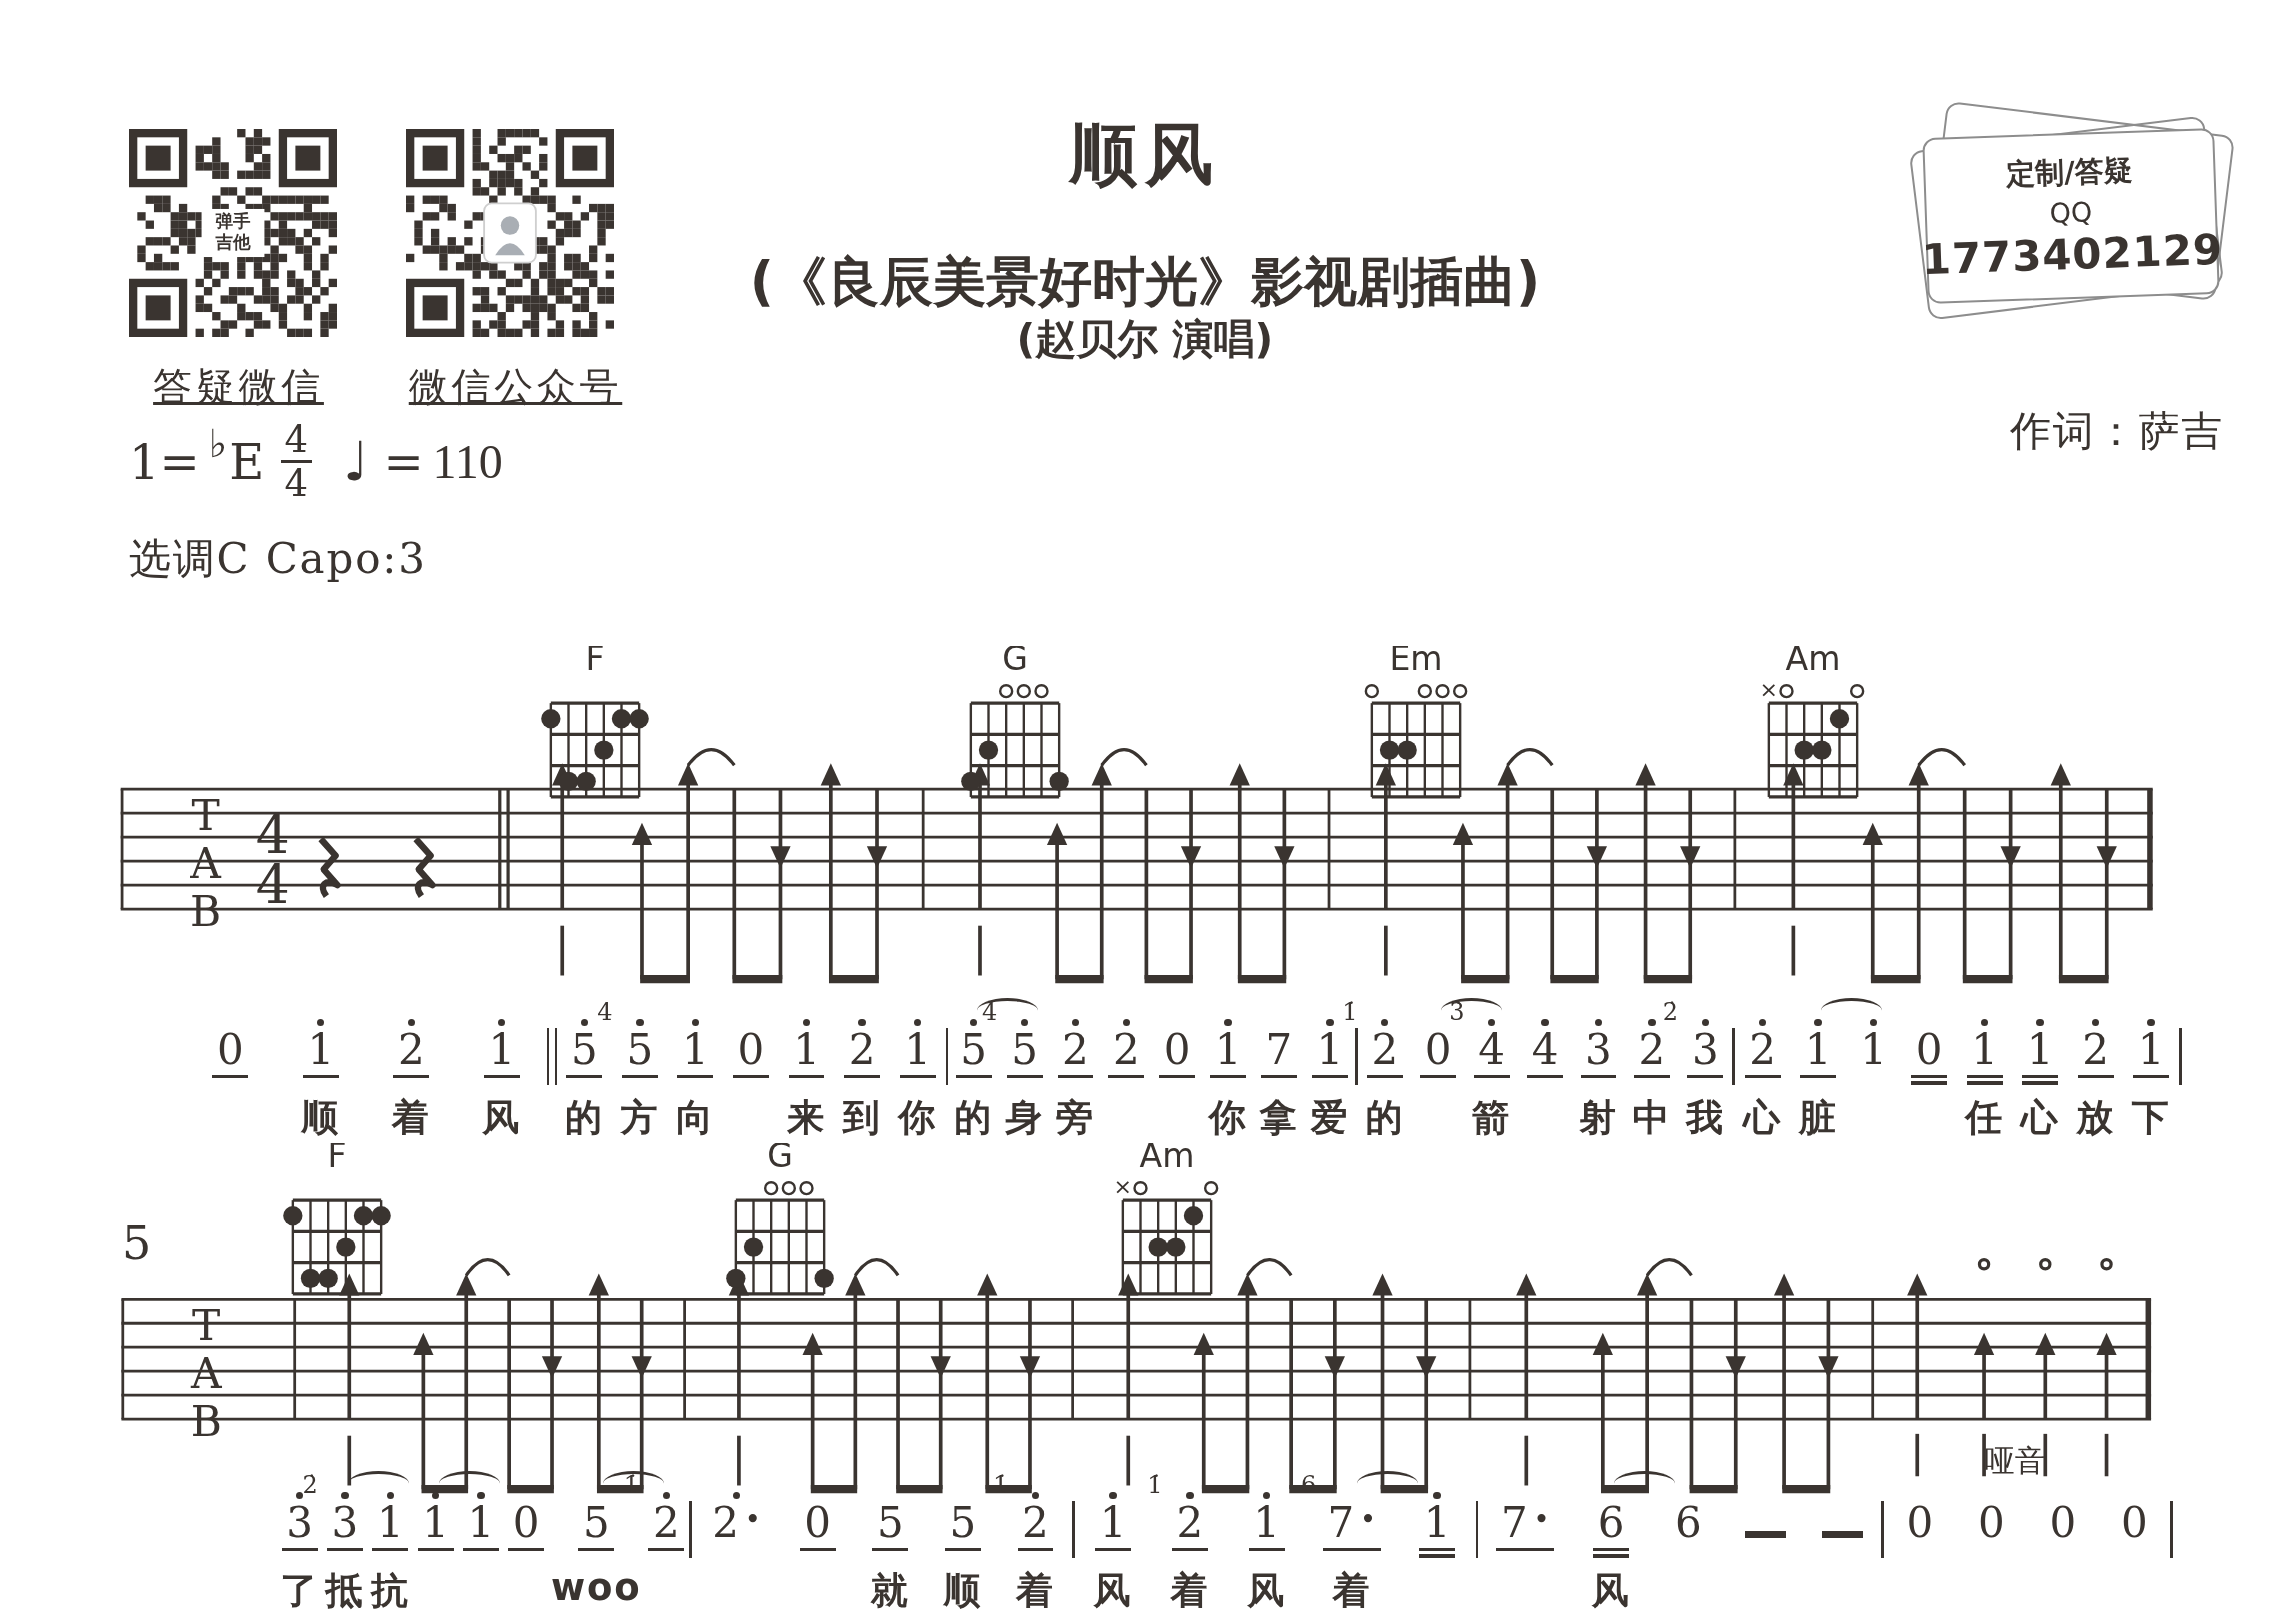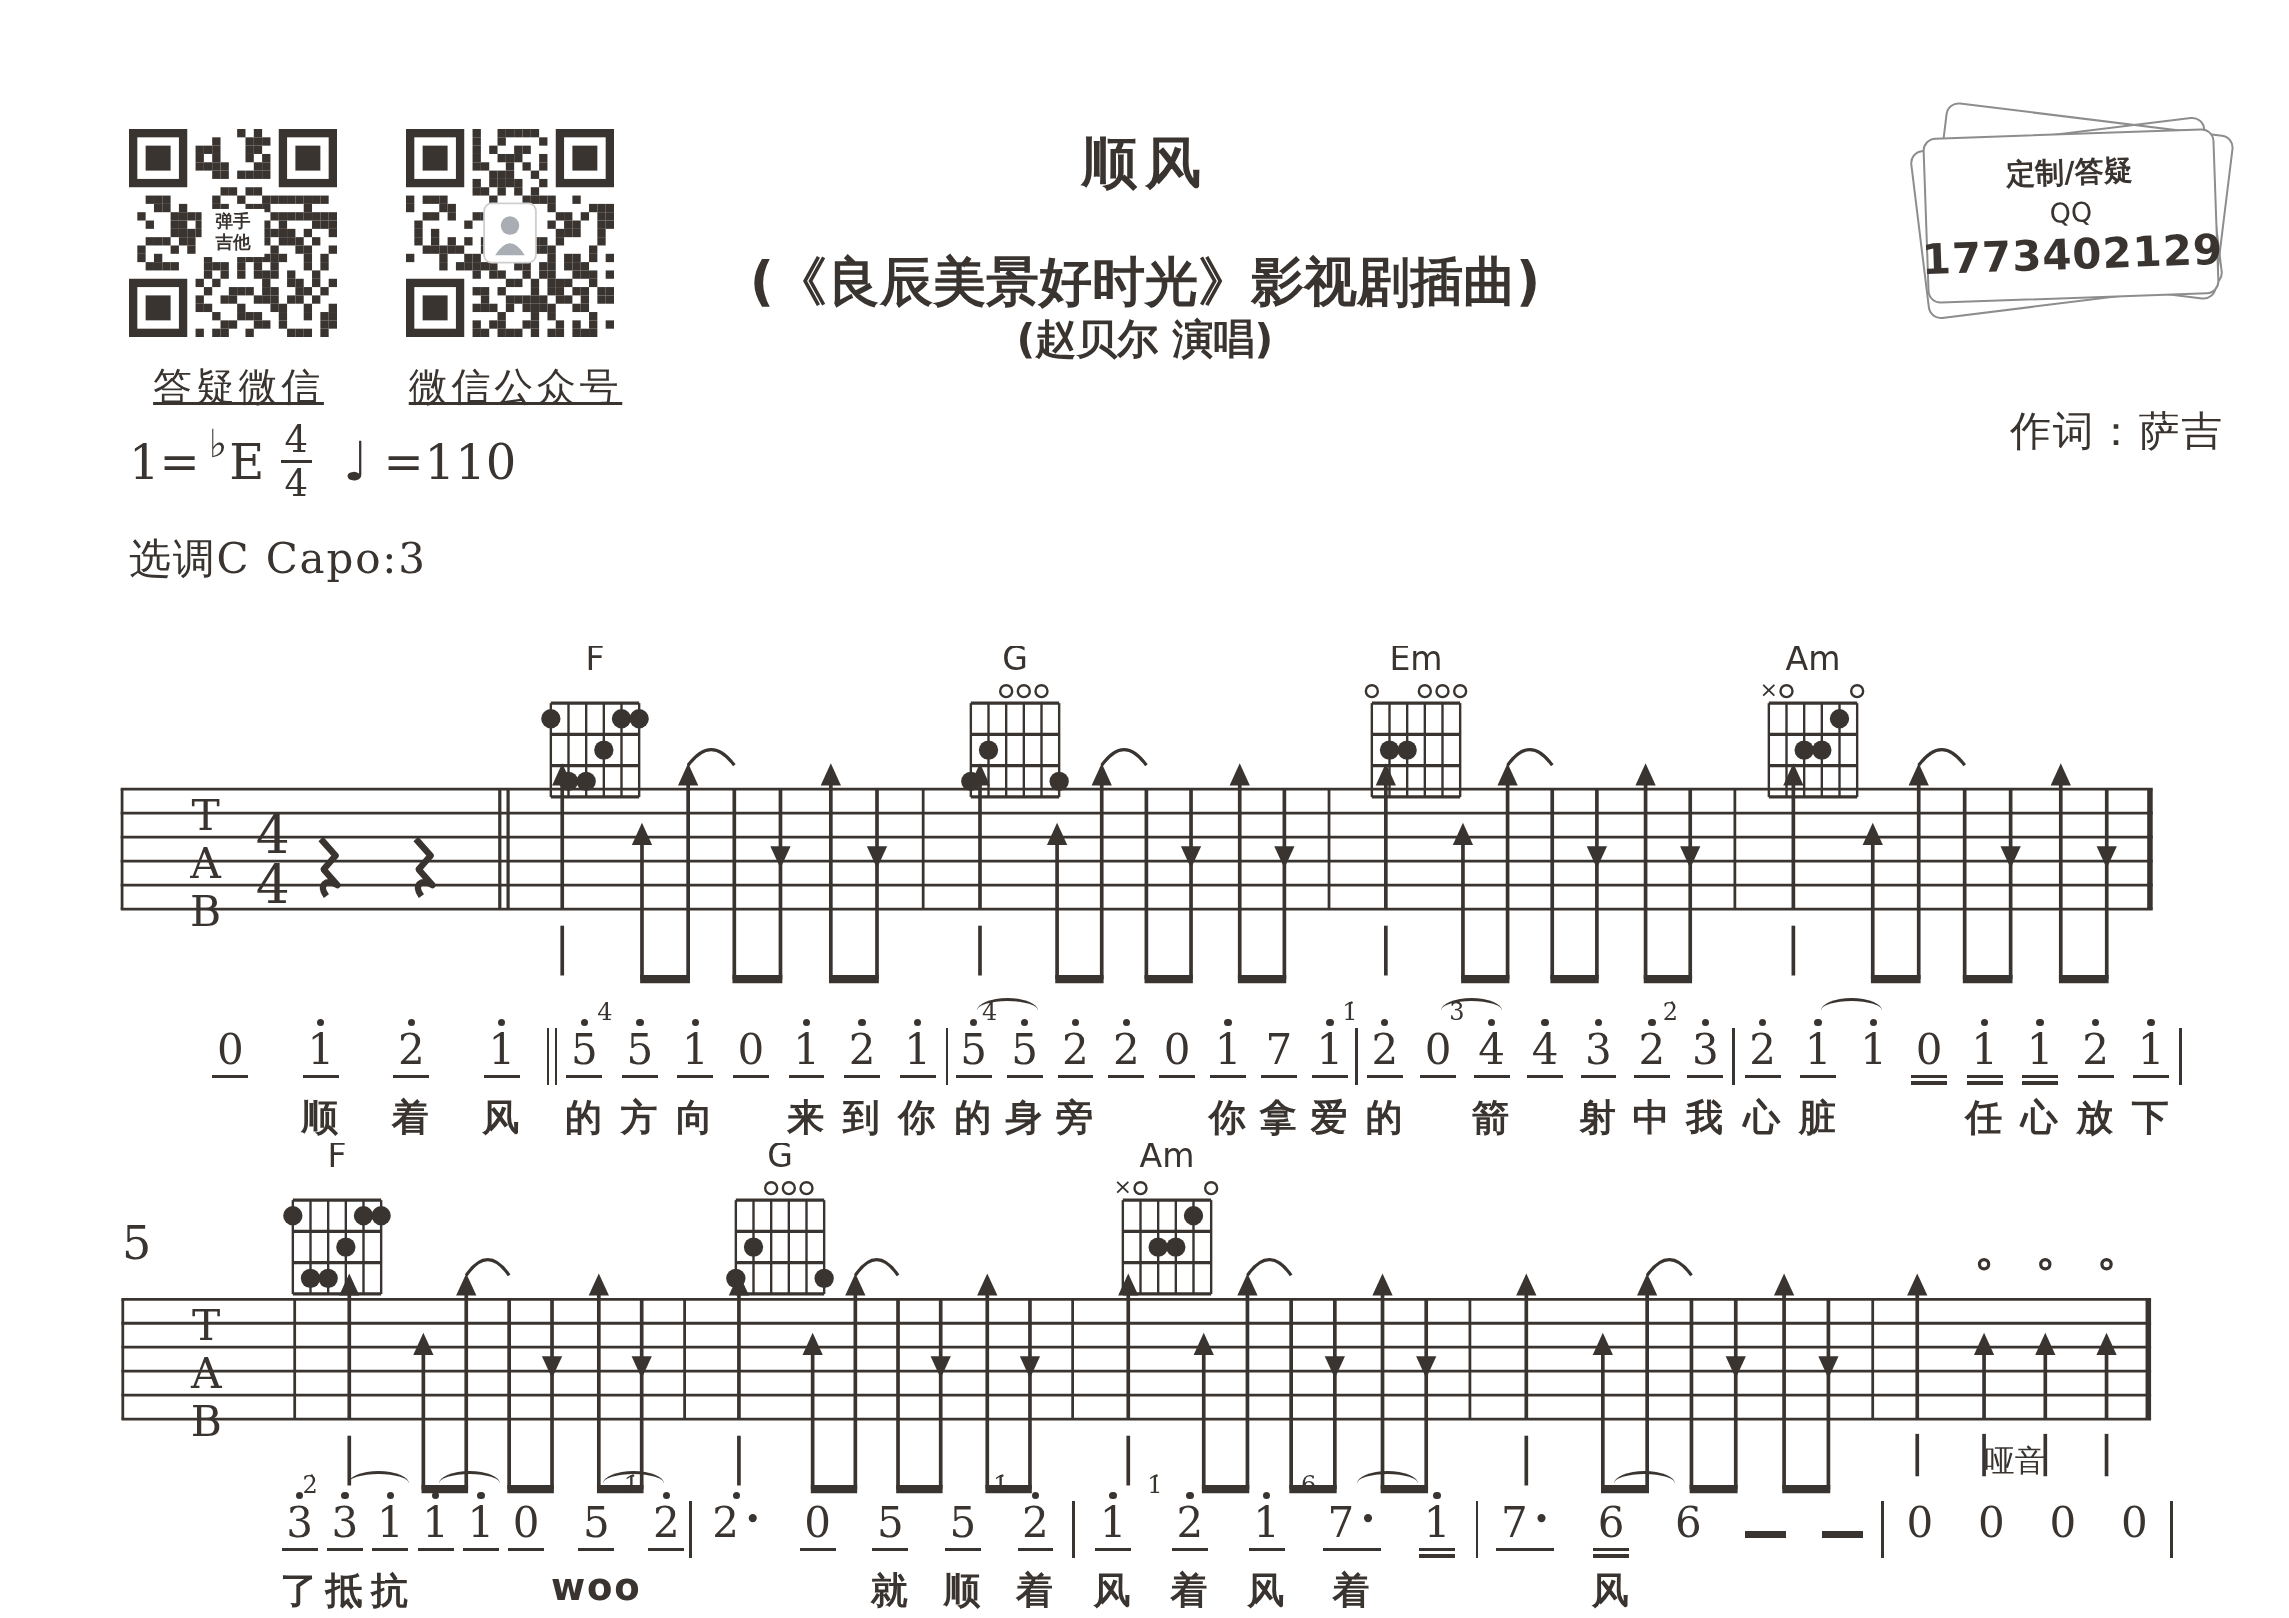--- a/index.html
+++ b/index.html
@@ -3,21 +3,21 @@
 <meta charset="utf-8">
 <style>
   html,body{margin:0;padding:0;background:#fff;}
   #sheet{position:relative;width:2290px;height:1619px;background:#ffffff;overflow:hidden;
          font-family:"DejaVu Sans",sans-serif;color:#3a3430;}
   .abs{position:absolute;}
   .serif{font-family:"DejaVu Serif","Liberation Serif",serif;}
   .center{left:0;width:2290px;text-align:center;}
   
   .qrlabel{font-size:39px;letter-spacing:3.7px;text-align:center;width:277px;text-decoration:underline;}
-  #title{top:126px;font-size:56px;font-weight:800;letter-spacing:7.4px;font-family:Liberation Serif, serif;}
+  #title{top:110px;font-size:68px;font-weight:800;letter-spacing:7.4px;font-family:Liberation Serif, serif;}
   #subtitle{top:247px;font-size:53px;font-weight:600;}
   #artist{top:312px;font-size:41px;font-weight:600;}
   
   #cardwrap{left:1894px;top:109px;width:351px;height:231px;}
   .card{position:absolute;border:2.8px solid #8d8d8d;border-radius:13px;background:transparent;}
   .cardfront{background:#fff;z-index:2;display:flex;flex-direction:column;align-items:center;justify-content:center;}
   .cardfront .l1{font-size:29px;font-weight:600;}
   .cardfront .l2{font-size:27px;margin-top:3.7px;}
   .cardfront .l3{font-size:42px;font-weight:800;margin-top:1.8px;letter-spacing:0.9px;}
   
@@ -510,21 +510,21 @@
   <div class="abs serif" id="keyline">
     <span>1=</span>
       <span class="flat">♭</span>
       <span>E</span>
     <span class="frac">
         <span class="ft">4</span>
         <span class="fb">4</span>
       </span>
     <span class="qnote">♩</span>
     <span>=</span>
-    <span style="margin-left:1px;">110</span>
+    <span style="margin-left:9px;font-family:Liberation Serif, serif;">110</span>
   </div>
   <div class="abs serif" id="tuning">选调C Capo:3</div>
 
   <div class="abs" id="credits">
     <div>作词：萨吉</div>
   </div>
 
   <div class="abs serif" id="measure5">5</div>
 
   <svg class="abs" id="staff1" style="left:0;top:720px;" width="2290" height="309" viewBox="0 780 2481 335">

